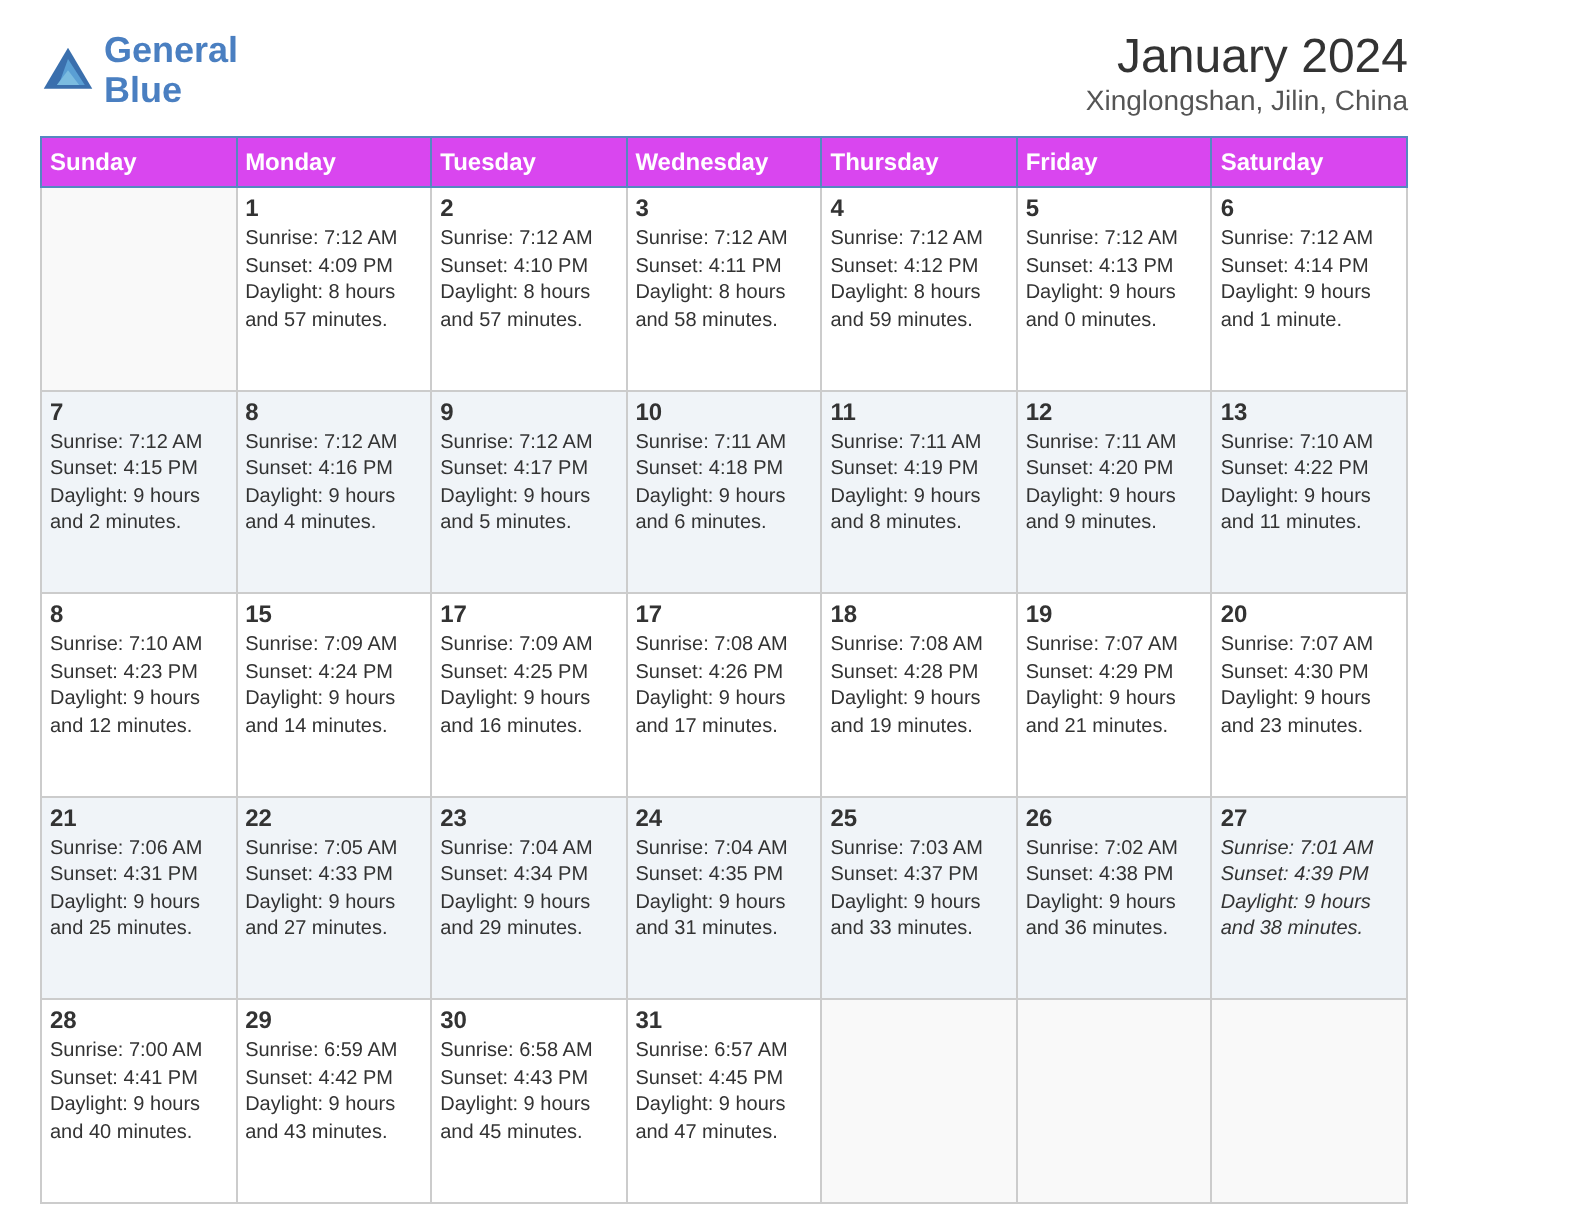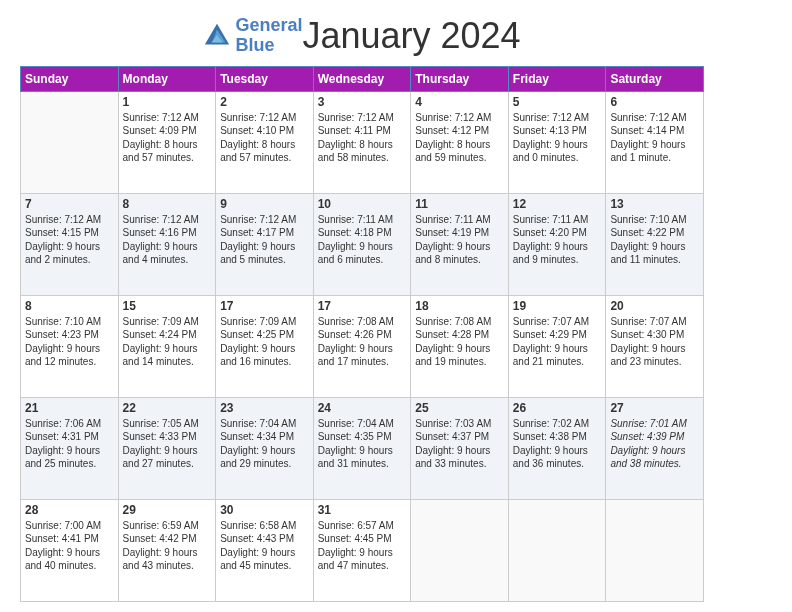--- a/index.html
+++ b/index.html
@@ -9,21 +9,20 @@
       font-family: Arial, Helvetica, sans-serif;
       background: #fff;
       overflow: hidden;
     }
     .page {
       width: 724px;
       height: 612px;
       padding: 16px 20px 10px 20px;
       display: flex;
       flex-direction: column;
-      align-items: center;
     }
     .header {
       display: flex;
       justify-content: space-between;
       align-items: flex-start;
       margin-bottom: 10px;
     }
     .logo {
       display: flex;
       align-items: center;
@@ -39,38 +38,38 @@
       color: #4a7fc1;
     }
     .logo-icon {
       width: 28px;
       height: 28px;
     }
     .title-block {
       text-align: right;
     }
     .main-title {
-      font-size: 36px;
+      font-size: 24px;
       font-weight: normal;
       color: #333;
       line-height: 1.1;
     }
     .subtitle {
       font-size: 14px;
       color: #555;
     }
     .calendar {
       flex: 1;
       border: 1px solid #ccc;
       border-collapse: collapse;
       width: 100%;
       table-layout: fixed;
     }
     .calendar th {
-      background-color: #a21caf;
+      background-color: #d946ef;
       color: #fff;
       font-size: 12px;
       font-weight: bold;
       padding: 5px 4px;
       border: 1px solid #5588c0;
       text-align: left;
     }
     .calendar td {
       border: 1px solid #ccc;
       vertical-align: top;
@@ -110,20 +109,21 @@
         <polygon points="15,8 24,22 10,22" fill="#5a9fd4"></polygon>
         <polygon points="15,14 21,22 9,22" fill="#7bbce0"></polygon>
       </svg>
       <div class="logo-text">
         <div><span>General</span></div>
         <div style="color:#3a6fad"><span>Blue</span></div>
       </div>
     </div>
     <div class="title-block">
       <div class="main-title">January 2024</div>
+      <div class="subtitle">Xinglongshan, Jilin, China</div>
     </div>
   </div>
 
   <table class="calendar">
     <thead>
       <tr>
         <th>Sunday</th>
         <th>Monday</th>
         <th>Tuesday</th>
         <th>Wednesday</th>

